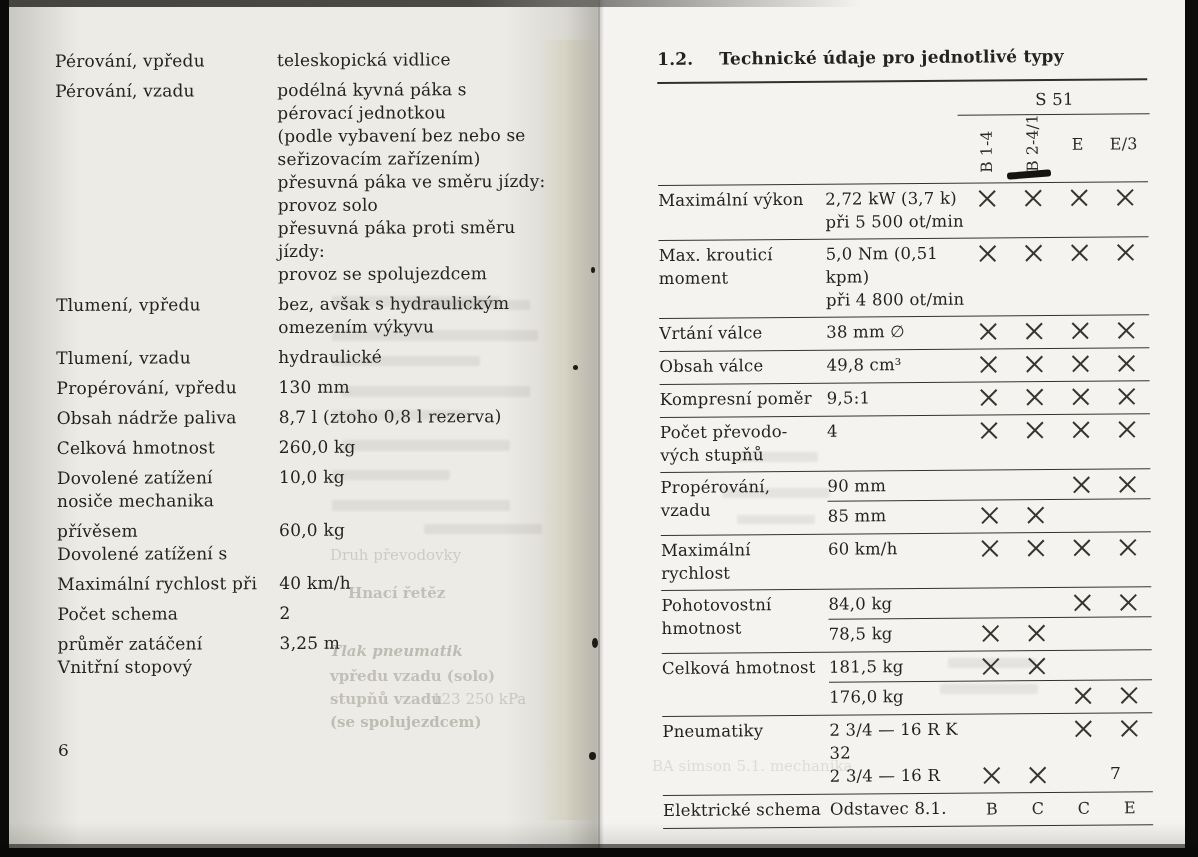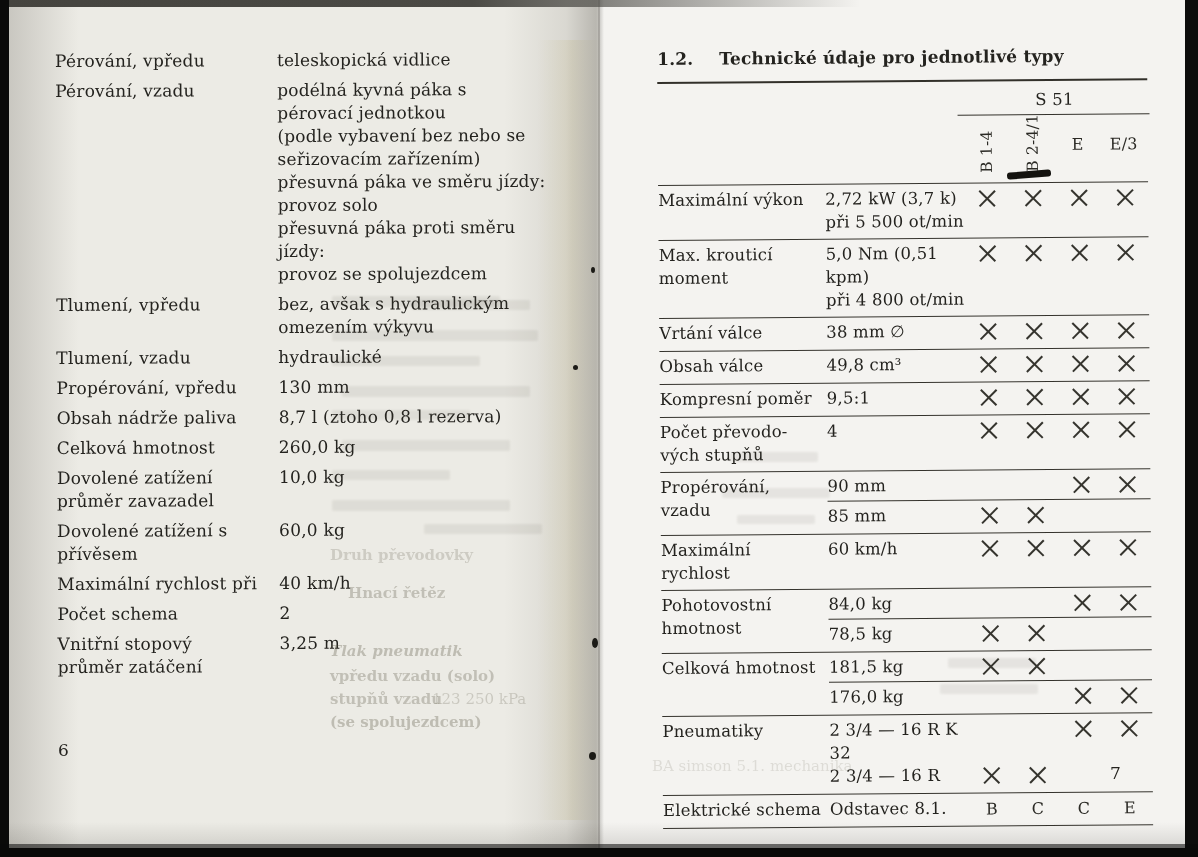--- a/index.html
+++ b/index.html
@@ -145,30 +145,30 @@
         <div class="spec-label">
           <div>Celková hmotnost</div>
         </div>
         <div class="spec-value">
           <div>260,0 kg</div>
         </div>
       </div>
       <div class="spec-item">
         <div class="spec-label">
           <div>Dovolené zatížení</div>
-          <div>průměr zavazadel</div>
+          <div>nosiče mechanika</div>
         </div>
         <div class="spec-value">
           <div>10,0 kg</div>
         </div>
       </div>
       <div class="spec-item">
         <div class="spec-label">
+          <div>přívěsem</div>
           <div>Dovolené zatížení s</div>
-          <div>přívěsem</div>
         </div>
         <div class="spec-value">
           <div>60,0 kg</div>
         </div>
       </div>
       <div class="spec-item">
         <div class="spec-label">
           <div>Maximální rychlost při</div>
         </div>
         <div class="spec-value">
@@ -178,22 +178,22 @@
       <div class="spec-item">
         <div class="spec-label">
           <div>Počet schema</div>
         </div>
         <div class="spec-value">
           <div>2</div>
         </div>
       </div>
       <div class="spec-item">
         <div class="spec-label">
+          <div>průměr zatáčení</div>
           <div>Vnitřní stopový</div>
-          <div>průměr zatáčení</div>
         </div>
         <div class="spec-value">
           <div>3,25 m</div>
         </div>
       </div>
     </div>
   <div id="pagenum-left" class="pagenum">6</div>
 
   <div id="right-content">
     <div class="section-head">
@@ -579,21 +579,21 @@
         </div>
       </div>
   </div>
   <div id="pagenum-right" class="pagenum">7</div>
 
   <div class="edge-top"></div>
   <div class="edge-left"></div>
   <div class="edge-right"></div>
   <div class="edge-bottom-soft"></div>
   <div class="edge-bottom"></div>
-<div class="ghost" style="left: 330px; top: 546px; opacity: 0.2; font-weight: bold;">Druh převodovky</div>
+<div class="ghost" style="left: 330px; top: 546px; opacity: 0.2; font-weight: normal;">Druh převodovky</div>
     <div class="ghost" style="left: 334px; top: 584px; opacity: 0.28; font-weight: bold; margin-left: 14px;">Hnací řetěz</div>
     <div class="ghost" style="left: 330px; top: 642px; opacity: 0.3; font-weight: bold; font-style: italic;">Tlak pneumatik</div>
     <div class="ghost" style="left: 330px; top: 667px; opacity: 0.28; font-weight: bold;">vpředu vzadu (solo)</div>
     <div class="ghost" style="left: 330px; top: 690px; opacity: 0.28; font-weight: bold;">stupňů vzadu</div>
     <div class="ghost" style="left: 432px; top: 690px; opacity: 0.22;">123 250 kPa</div>
     <div class="ghost" style="left: 330px; top: 713px; opacity: 0.3; font-weight: bold;">(se spolujezdcem)</div>
     <div class="ghost" style="left: 652px; top: 757px; opacity: 0.14;">BA simson 5.1. mechanika</div>
     <div class="gbar" style="left: 332px; top: 296px; width: 168px; height: 11px;"></div>
     <div class="gbar" style="left: 412px; top: 300px; width: 118px; height: 10px;"></div>
     <div class="gbar" style="left: 332px; top: 330px; width: 206px; height: 11px;"></div>

